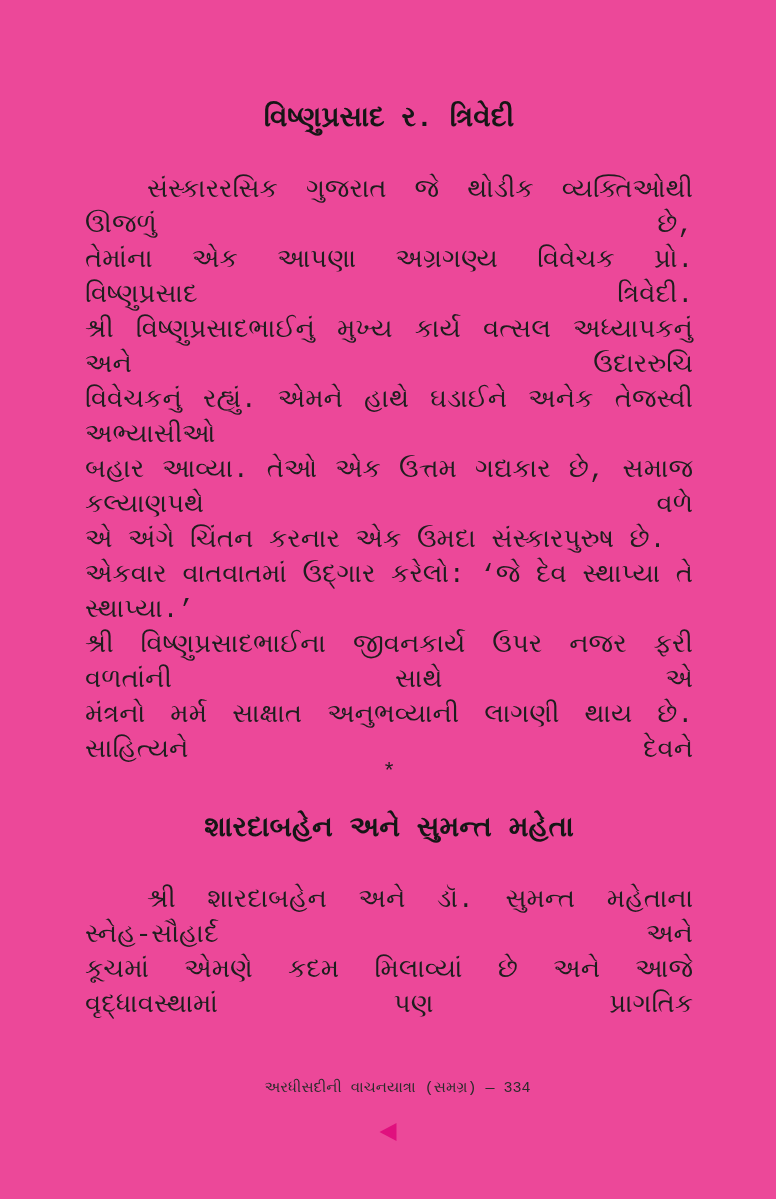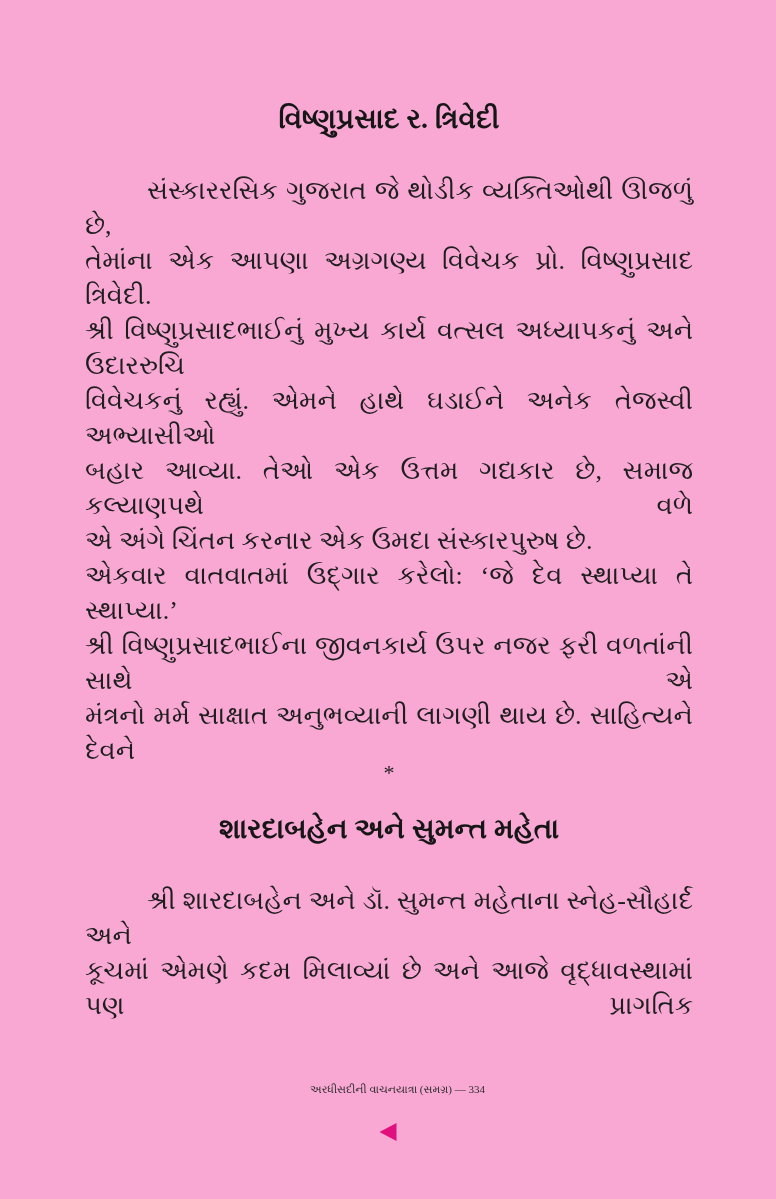--- a/index.html
+++ b/index.html
@@ -1,21 +1,21 @@
 <!DOCTYPE html>
 <html lang="gu"><head>
 <meta charset="utf-8">
 <style>
   html,body{margin:0;padding:0;background:#ffffff;}
   .page{
     position:relative;
     width:776px;height:1199px;
-    background:#f9a8d4;
+    background:#ec4899;
     overflow:hidden;
-    font-family:Liberation Serif, serif;
+    font-family:Liberation Mono, monospace;
     color:#1e1e1e;
   }
   .content{
     margin-left:85px;
     width:608px;
   }
   .article-title{
     margin:0;
     padding-top:100px;
     text-align:center;
@@ -46,21 +46,21 @@
     text-align:center;
     font-size:22px;
     line-height:26px;
     color:#1e1e1e;
   }
   .footer{
     position:absolute;
     left:0;right:0;
     top:1078px;
     text-align:center;
-    font-size:11px;
+    font-size:15px;
     line-height:22px;
     color:#2b2b2b;
     padding-left:19px;
   }
   .prev-arrow{
     position:absolute;
     top:1123px;
     left:50%;
     transform:translateX(-50%);
     width:0;height:0;

